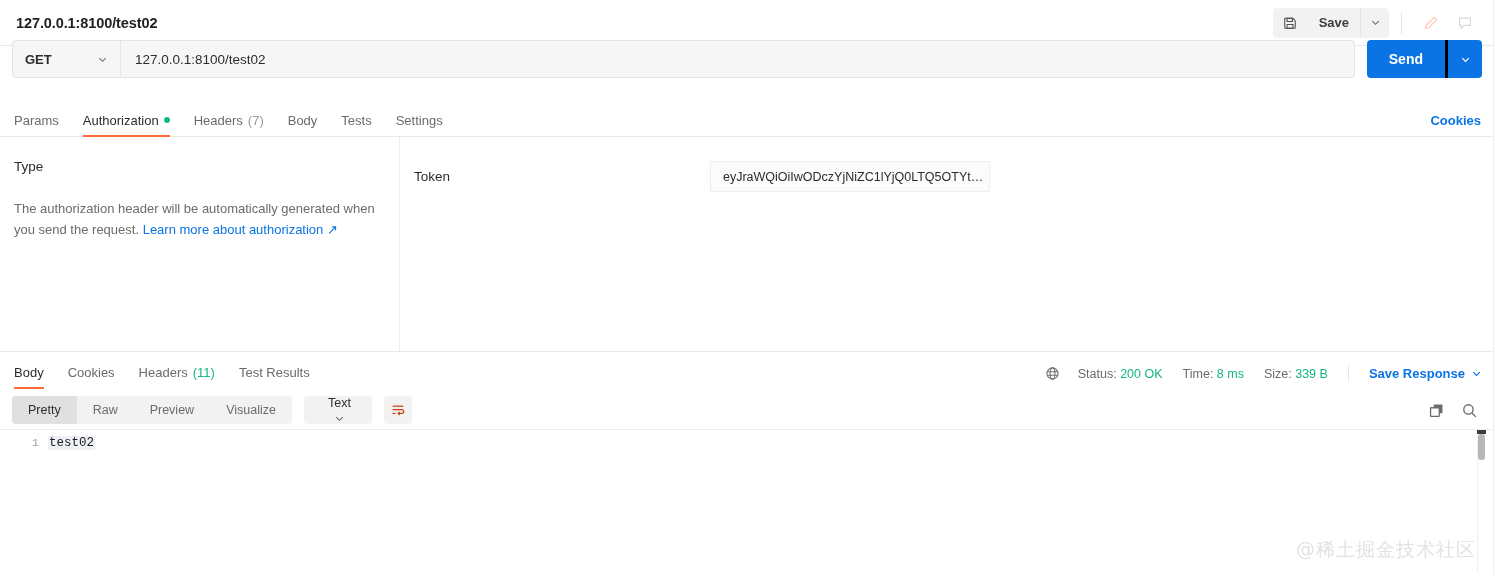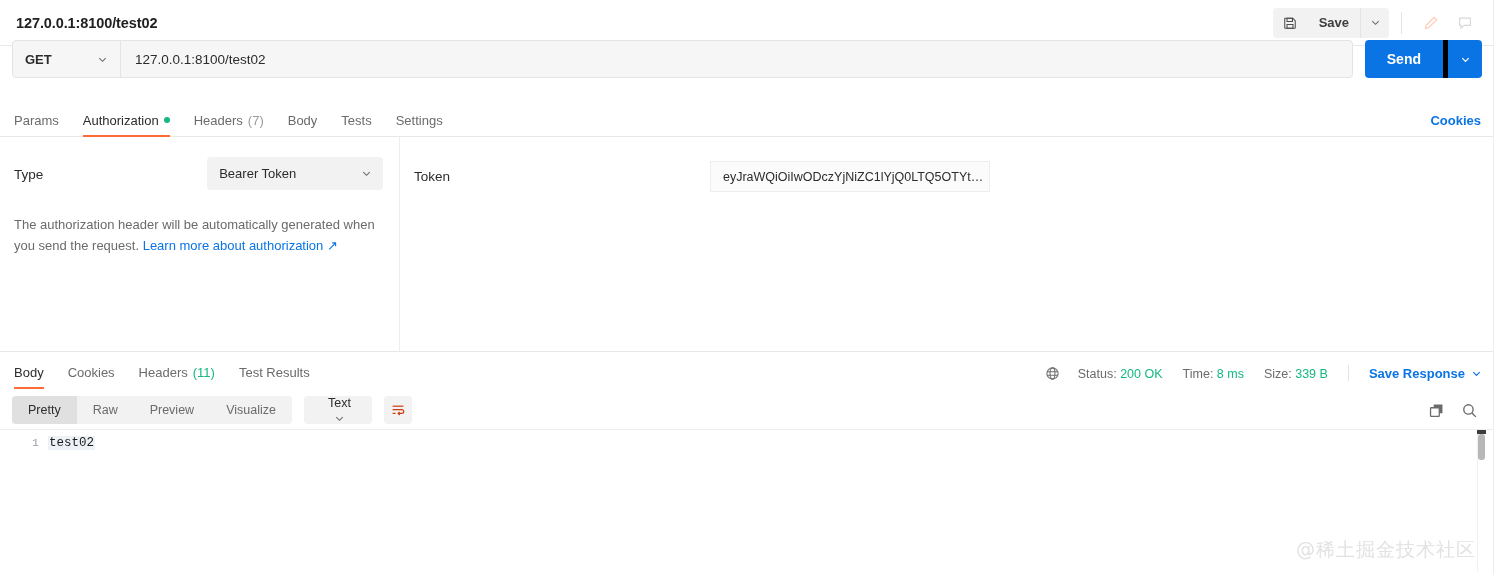--- a/index.html
+++ b/index.html
@@ -82,21 +82,21 @@
     cursor: text;
   }
   .send-group {
     display: flex; align-items: stretch; height: 38px;
     margin-left: 12px; border-radius: 4px; overflow: hidden;
     background: #0b74e5;
   }
   .send-btn {
     display: flex; align-items: center; justify-content: center;
     padding: 0 22px; color: #fff; font-size: 14px; font-weight: 700;
-    border-right: 5px solid #000000; cursor: pointer;
+    border-right: 3px solid #000000; cursor: pointer;
   }
   .send-caret {
     width: 34px; display: flex; align-items: center; justify-content: center;
     cursor: pointer;
   }
 
   
   .reqtabs {
     position: absolute; left: 0; top: 104px; width: 1494px; height: 33px;
     display: flex; align-items: flex-end;
@@ -356,28 +356,20 @@
     <div class="rtab">
       <span>Settings</span>
     </div>
     <div class="cookies-link">Cookies</div>
   </div>
 
   <div class="authpanel">
     <div class="auth-left">
       <div class="auth-row">
         <div class="auth-label type-label">Type</div>
-        <div class="select-box">
-          <span>Bearer Token</span>
-          <span>
-            <svg width="11" height="11" viewBox="0 0 12 12" fill="none" stroke="#6b6b6b" stroke-width="1.2">
-              <path d="M2.5 4.5 6 8l3.5-3.5"></path>
-            </svg>
-          </span>
-        </div>
       </div>
       <div class="auth-help">
         <span>The authorization header will be automatically generated when you send the request. </span><a>Learn more about authorization</a>
         <span style="color:#0b74e5;">↗</span>
       </div>
     </div>
 
     <div class="auth-right">
       <div class="auth-row">
         <div class="auth-label token-label">Token</div>

